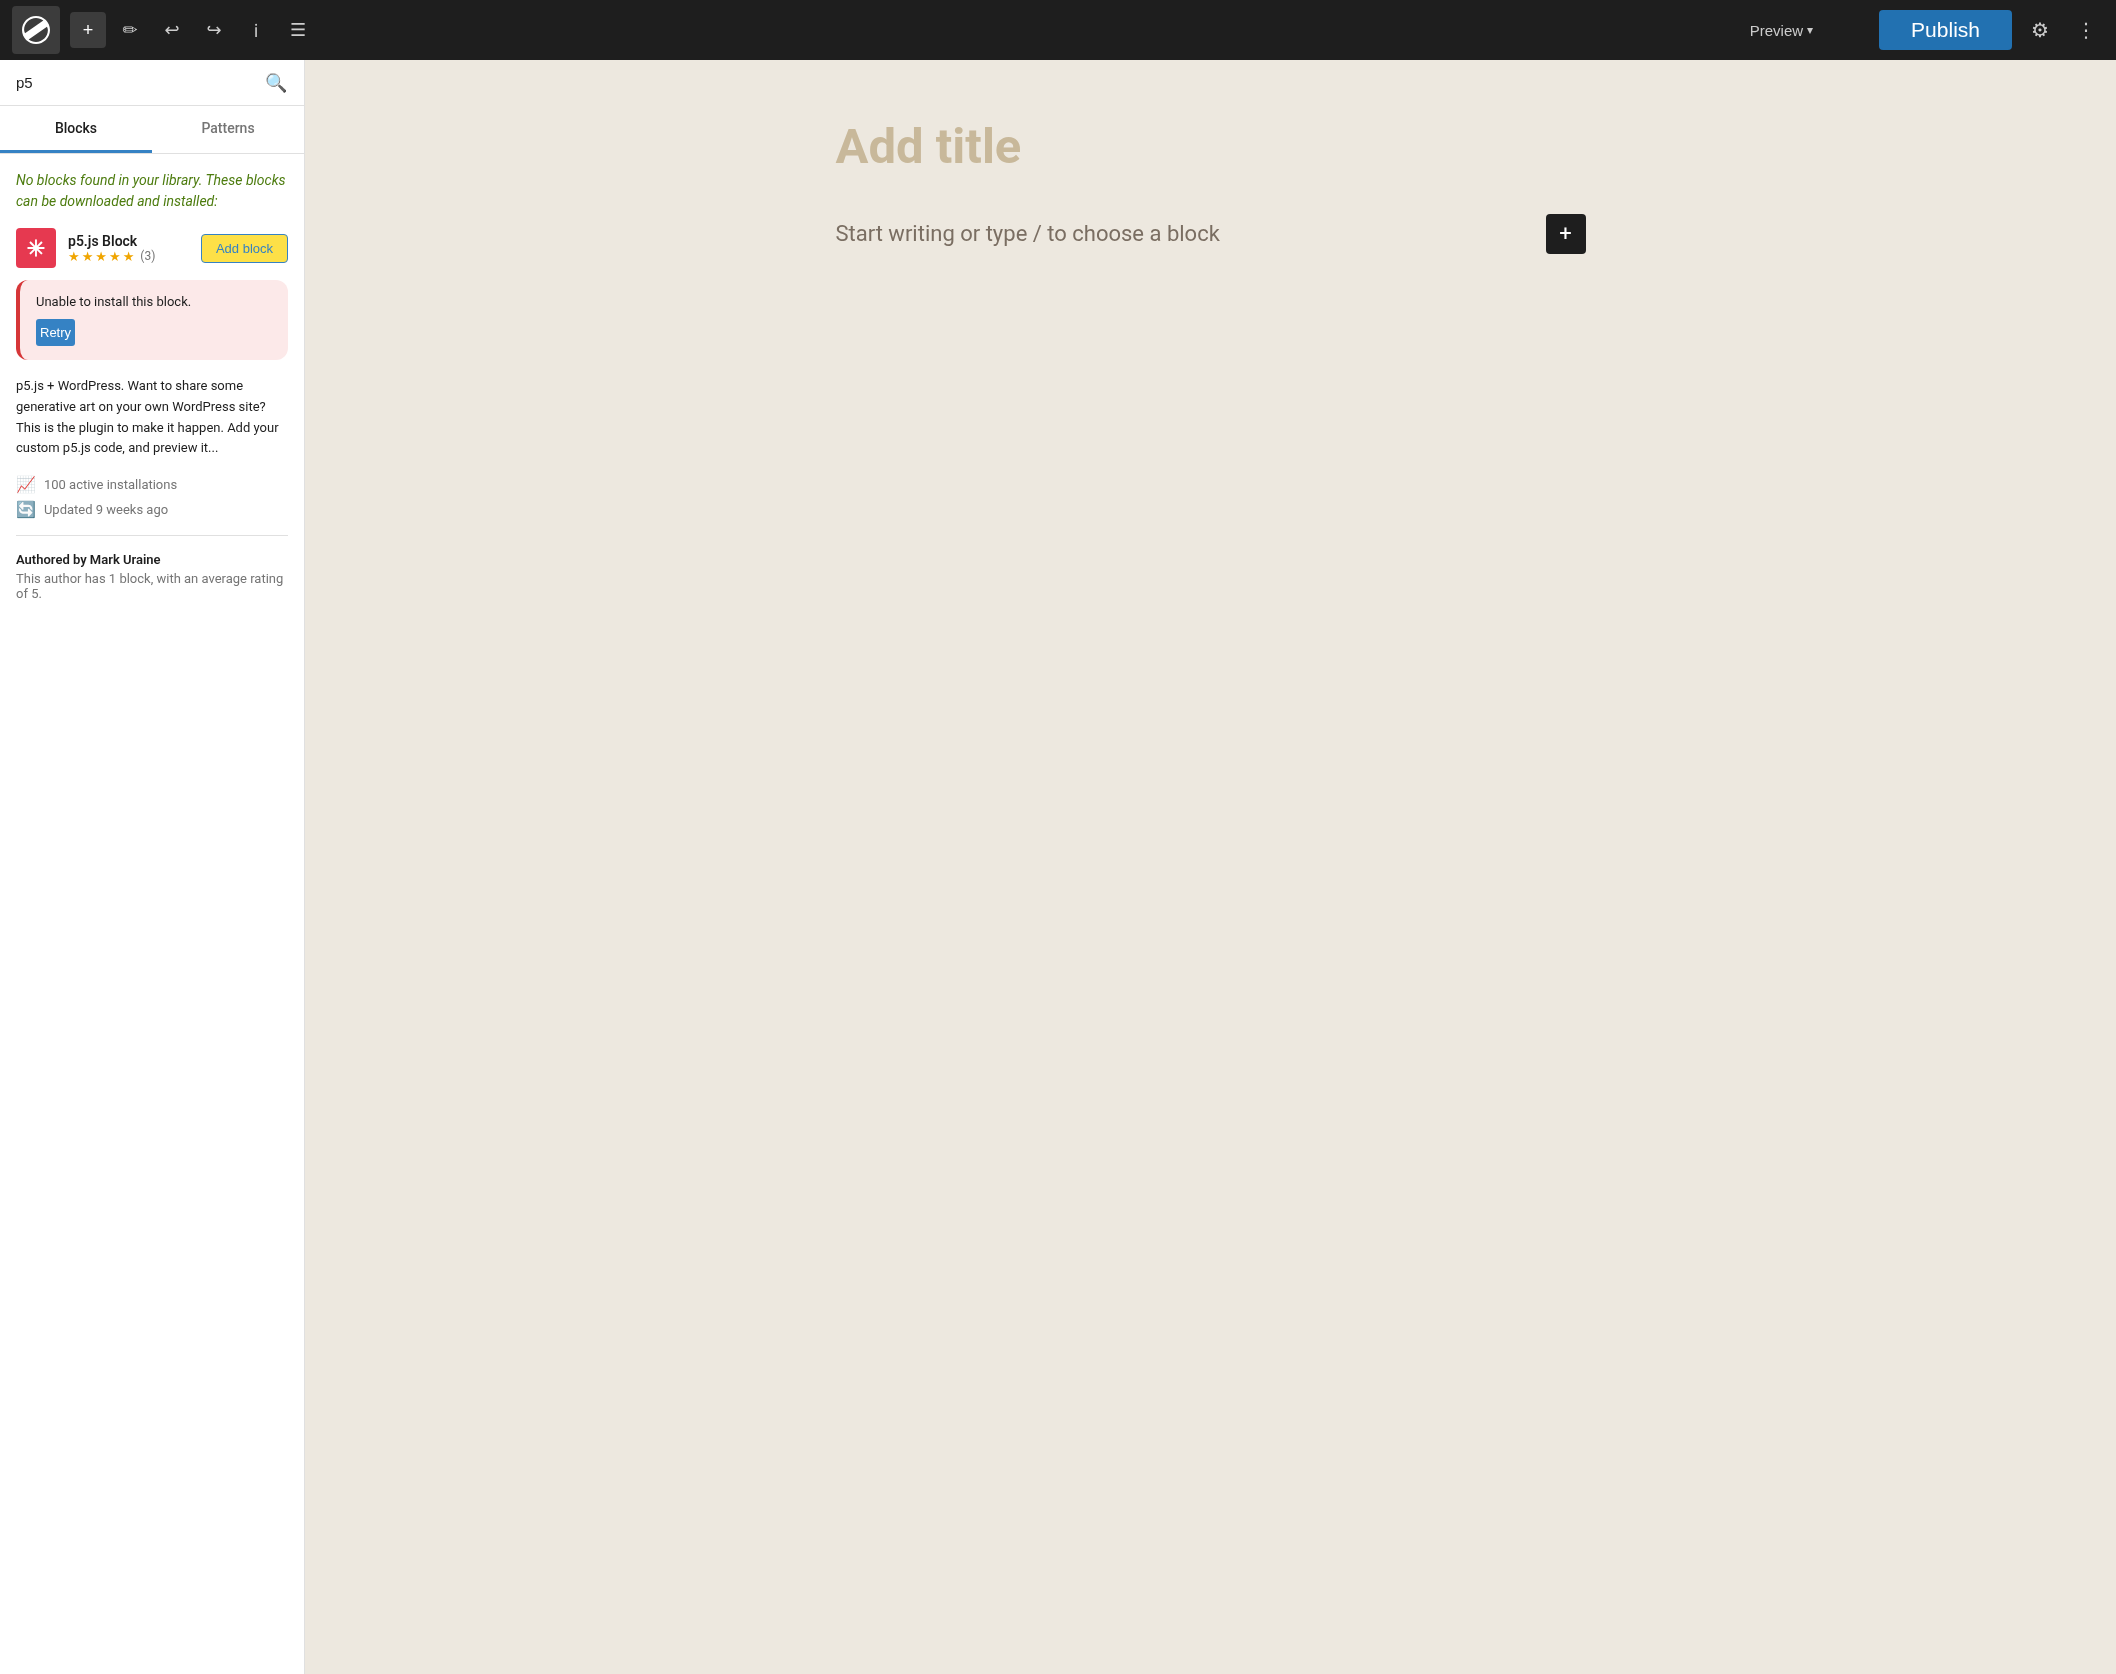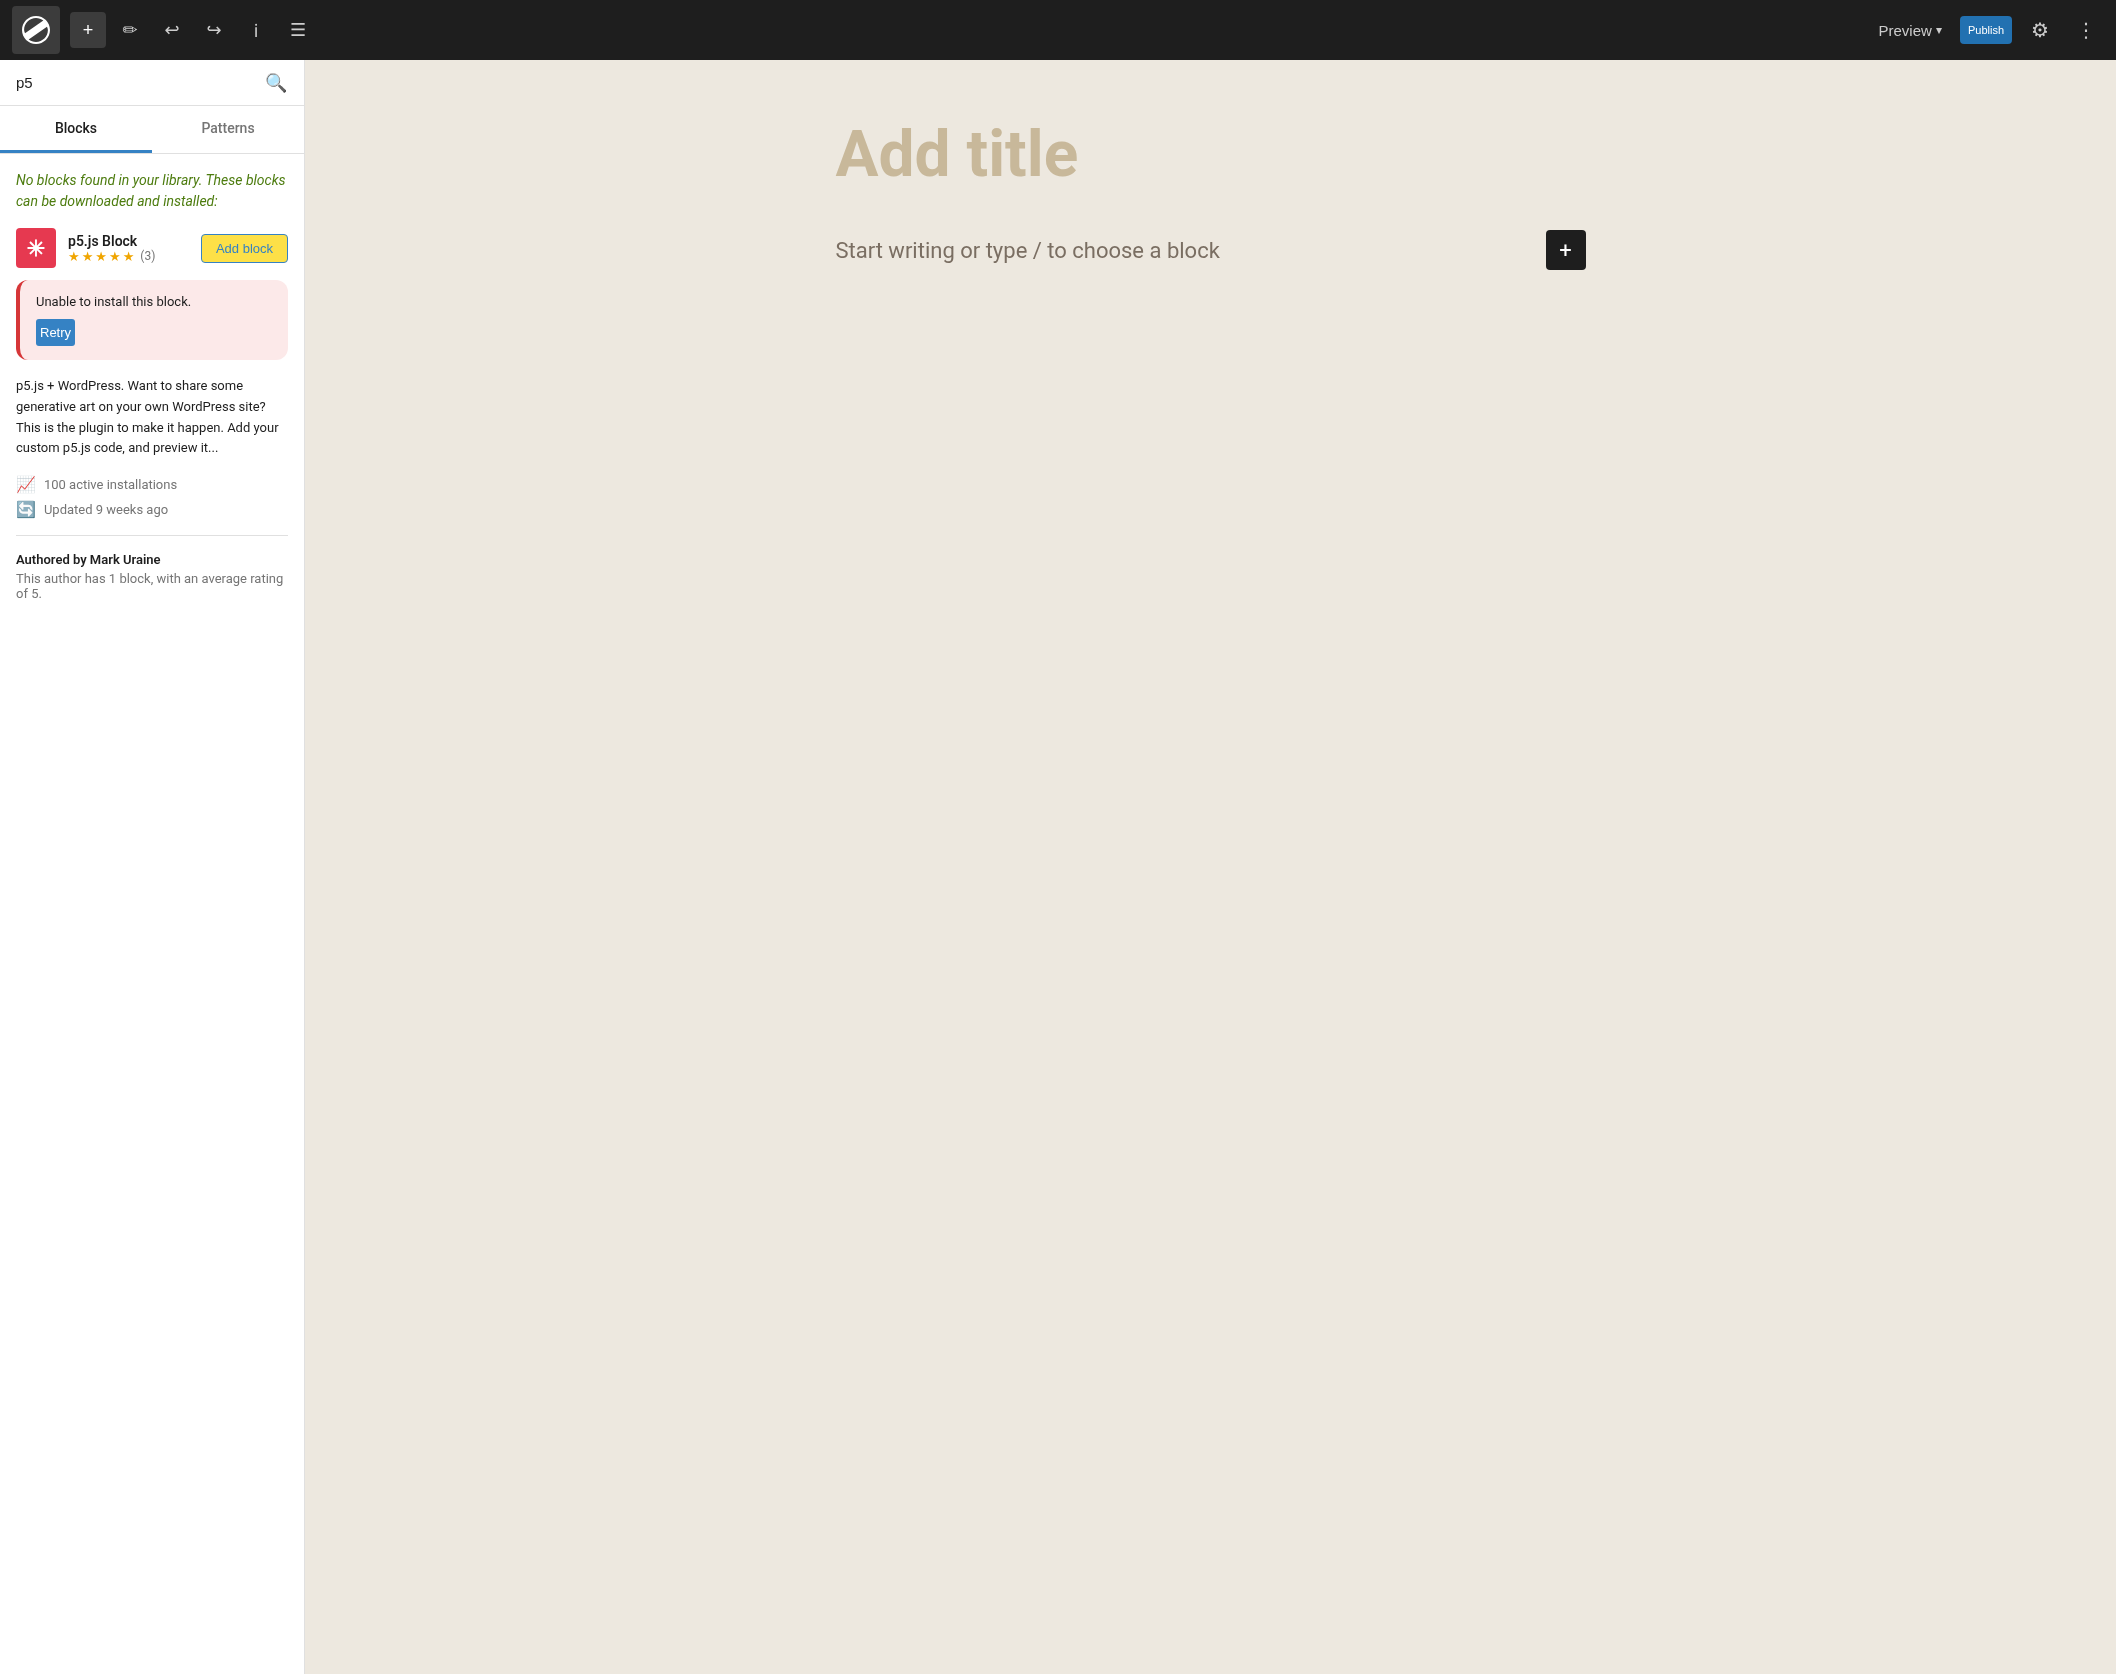--- a/index.html
+++ b/index.html
@@ -50,24 +50,25 @@
       display: flex; align-items: center; gap: 4px;
       padding: 6px 8px;
       border-radius: 4px;
     }
 
     .publish-btn {
       background: #2271b1;
       color: white;
       border: none;
       border-radius: 4px;
-      padding: 8px 8px;
-      font-size: 11px;
+      padding: 8px 32px;
+      font-size: 21px;
       font-weight: 500;
       cursor: pointer;
+      margin-left: 48px;
     }
 
     .settings-btn, .more-btn {
       background: transparent;
       border: none;
       color: #ccc;
       font-size: 20px;
       cursor: pointer;
       width: 36px; height: 36px;
       display: flex; align-items: center; justify-content: center;
@@ -222,21 +223,21 @@
       overflow-y: auto;
       position: relative;
     }
 
     .editor-inner {
       width: 100%;
       max-width: 750px;
     }
 
     .add-title {
-      font-size: 64px;
+      font-size: 49px;
       font-weight: 700;
       color: #c8b89a;
       margin-bottom: 40px;
       line-height: 1.1;
     }
 
     .write-prompt {
       display: flex;
       align-items: center;
       justify-content: space-between;

